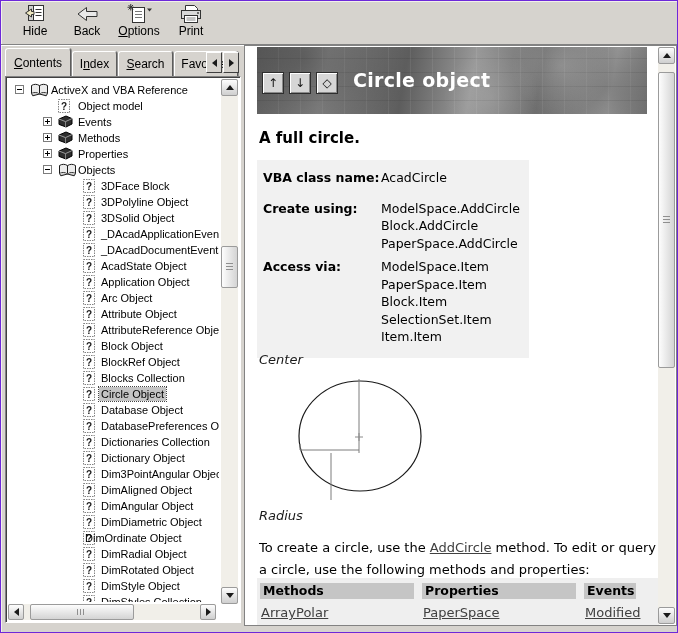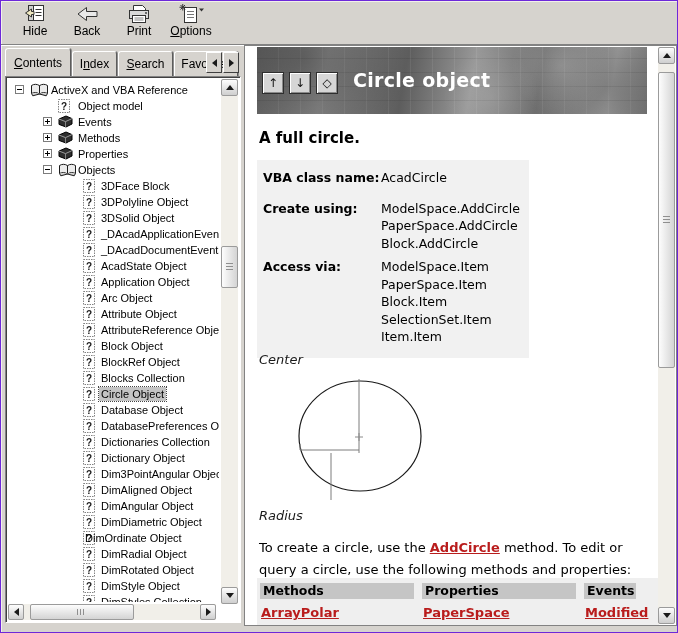--- a/index.html
+++ b/index.html
@@ -66,21 +66,21 @@
   .nav-btn{position:absolute;top:25px;width:22px;height:22px;box-sizing:border-box;background:#d6d6d6;
        border:1px solid #2e2e2e;box-shadow:inset 1px 1px 0 #fff,inset -1px -1px 0 #8a8a8a;
        display:flex;align-items:center;justify-content:center;font-size:12px;color:#111;font-family:"DejaVu Sans",sans-serif;}
   .summary{position:absolute;left:14px;top:83px;font-size:15px;font-weight:bold;}
   .info-box{position:absolute;left:12px;top:114px;width:272px;box-sizing:border-box;background:#f1f1f1;padding:9px 0 12px 6px;font-size:12.5px;}
   .info-row{display:flex;}
   .info-row .ilabel{width:118px;font-weight:bold;flex:none;line-height:17px;}
   .info-row .ivals div{line-height:17.5px;}
   .fig-label{position:absolute;left:14px;font-size:13px;font-style:italic;color:#1a1a1a;}
   .para{position:absolute;left:14px;top:491px;width:402px;font-size:13px;line-height:21.5px;}
-  a.doclink{color:#b91c1c;text-decoration:underline;cursor:pointer;font-weight:bold;}
+  a.doclink{color:#404040;text-decoration:underline;cursor:pointer;}
   .ref-table{position:absolute;left:12px;top:532px;width:402px;height:48px;background:#efefef;overflow:hidden;}
   .ref-th{position:absolute;top:5px;height:16px;line-height:16px;background:#c5c5c5;font-weight:bold;font-size:12.5px;padding-left:3px;box-sizing:border-box;}
   .ref-td{position:absolute;top:27px;font-size:13px;}
   .cscroll{position:absolute;right:1px;top:1px;width:17px;height:577px;}
 </style>
 </head>
 <body>
 
 <div class="window">
 
@@ -101,43 +101,43 @@
       <div class="tb-btn">
         <span class="ticon">
           <svg width="23" height="16" viewBox="0 0 23 16">
             <path d="M10.5 1.5 L2 8 L10.5 14.5 L10.5 10.5 L21 10.5 L21 5.5 L10.5 5.5 Z" fill="#e9e9e9" stroke="#333"></path>
           </svg>
         </span>
         <span class="tlabel">Back</span>
       </div>
       <div class="tb-btn">
         <span class="ticon">
+          <svg width="27" height="20" viewBox="0 0 27 20">
+            <rect x="6.5" y="3.5" width="12" height="15" fill="#fff" stroke="#333"></rect>
+            <line x1="9" y1="7.5" x2="16" y2="7.5" stroke="#777"></line>
+            <line x1="9" y1="10.5" x2="16" y2="10.5" stroke="#777"></line>
+            <line x1="9" y1="13.5" x2="16" y2="13.5" stroke="#777"></line>
+            <path d="M2.5 1 L7 5.5 M2.5 5.5 L7 1 M4.75 0 L4.75 6.5 M1.5 3.25 L8 3.25" stroke="#333"></path>
+            <path d="M21 4.5 L26 4.5 L23.5 7.5 Z" fill="#333"></path>
+          </svg>
+        </span>
+        <span class="tlabel"><u>O</u>ptions</span>
+      </div>
+      <div class="tb-btn">
+        <span class="ticon">
           <svg width="24" height="20" viewBox="0 0 24 20">
             <path d="M6.5 6 L6.5 1.5 L15.5 1.5 L18.5 4.5 L18.5 6" fill="#fff" stroke="#333"></path>
             <rect x="2.5" y="6.5" width="19" height="8" fill="#d9d9d9" stroke="#333"></rect>
             <rect x="5.5" y="11.5" width="13" height="7" fill="#fff" stroke="#333"></rect>
             <line x1="7.5" y1="14" x2="16.5" y2="14" stroke="#888"></line>
             <line x1="7.5" y1="16" x2="16.5" y2="16" stroke="#888"></line>
             <circle cx="19" cy="9" r="0.9" fill="#333"></circle>
           </svg>
         </span>
         <span class="tlabel">Print</span>
-      </div>
-      <div class="tb-btn">
-        <span class="ticon">
-          <svg width="27" height="20" viewBox="0 0 27 20">
-            <rect x="6.5" y="3.5" width="12" height="15" fill="#fff" stroke="#333"></rect>
-            <line x1="9" y1="7.5" x2="16" y2="7.5" stroke="#777"></line>
-            <line x1="9" y1="10.5" x2="16" y2="10.5" stroke="#777"></line>
-            <line x1="9" y1="13.5" x2="16" y2="13.5" stroke="#777"></line>
-            <path d="M2.5 1 L7 5.5 M2.5 5.5 L7 1 M4.75 0 L4.75 6.5 M1.5 3.25 L8 3.25" stroke="#333"></path>
-            <path d="M21 4.5 L26 4.5 L23.5 7.5 Z" fill="#333"></path>
-          </svg>
-        </span>
-        <span class="tlabel"><u>O</u>ptions</span>
       </div>
     </div>
   <div class="tb-sep"></div>
 
   <div id="tabstrip">
       <div class="tab active" style="left: 4px; width: 66px; top: 47px; height: 28px;"><u>C</u>ontents</div>
       <div class="tab" style="left: 71px; width: 45px; top: 50px; height: 25px;">I<u>n</u>dex</div>
       <div class="tab" style="left: 117px; width: 55px; top: 50px; height: 25px;"><u>S</u>earch</div>
       <div class="tab" style="left: 173px; width: 64px; top: 50px; height: 25px;">Favor<u>i</u>tes</div>
     </div>
@@ -436,22 +436,22 @@
         <div class="info-row" style="margin-bottom: 13px;">
           <div class="ilabel">VBA class name:</div>
           <div class="ivals">
             <div>AcadCircle</div>
           </div>
         </div>
         <div class="info-row" style="margin-bottom: 6px;">
           <div class="ilabel">Create using:</div>
           <div class="ivals">
             <div>ModelSpace.AddCircle</div>
+            <div>Block.AddCircle</div>
             <div>PaperSpace.AddCircle</div>
-            <div>Block.AddCircle</div>
           </div>
         </div>
         <div class="info-row" style="margin-bottom: 0px;">
           <div class="ilabel">Access via:</div>
           <div class="ivals">
             <div>ModelSpace.Item</div>
             <div>PaperSpace.Item</div>
             <div>Block.Item</div>
             <div>SelectionSet.Item</div>
             <div>Item.Item</div>

